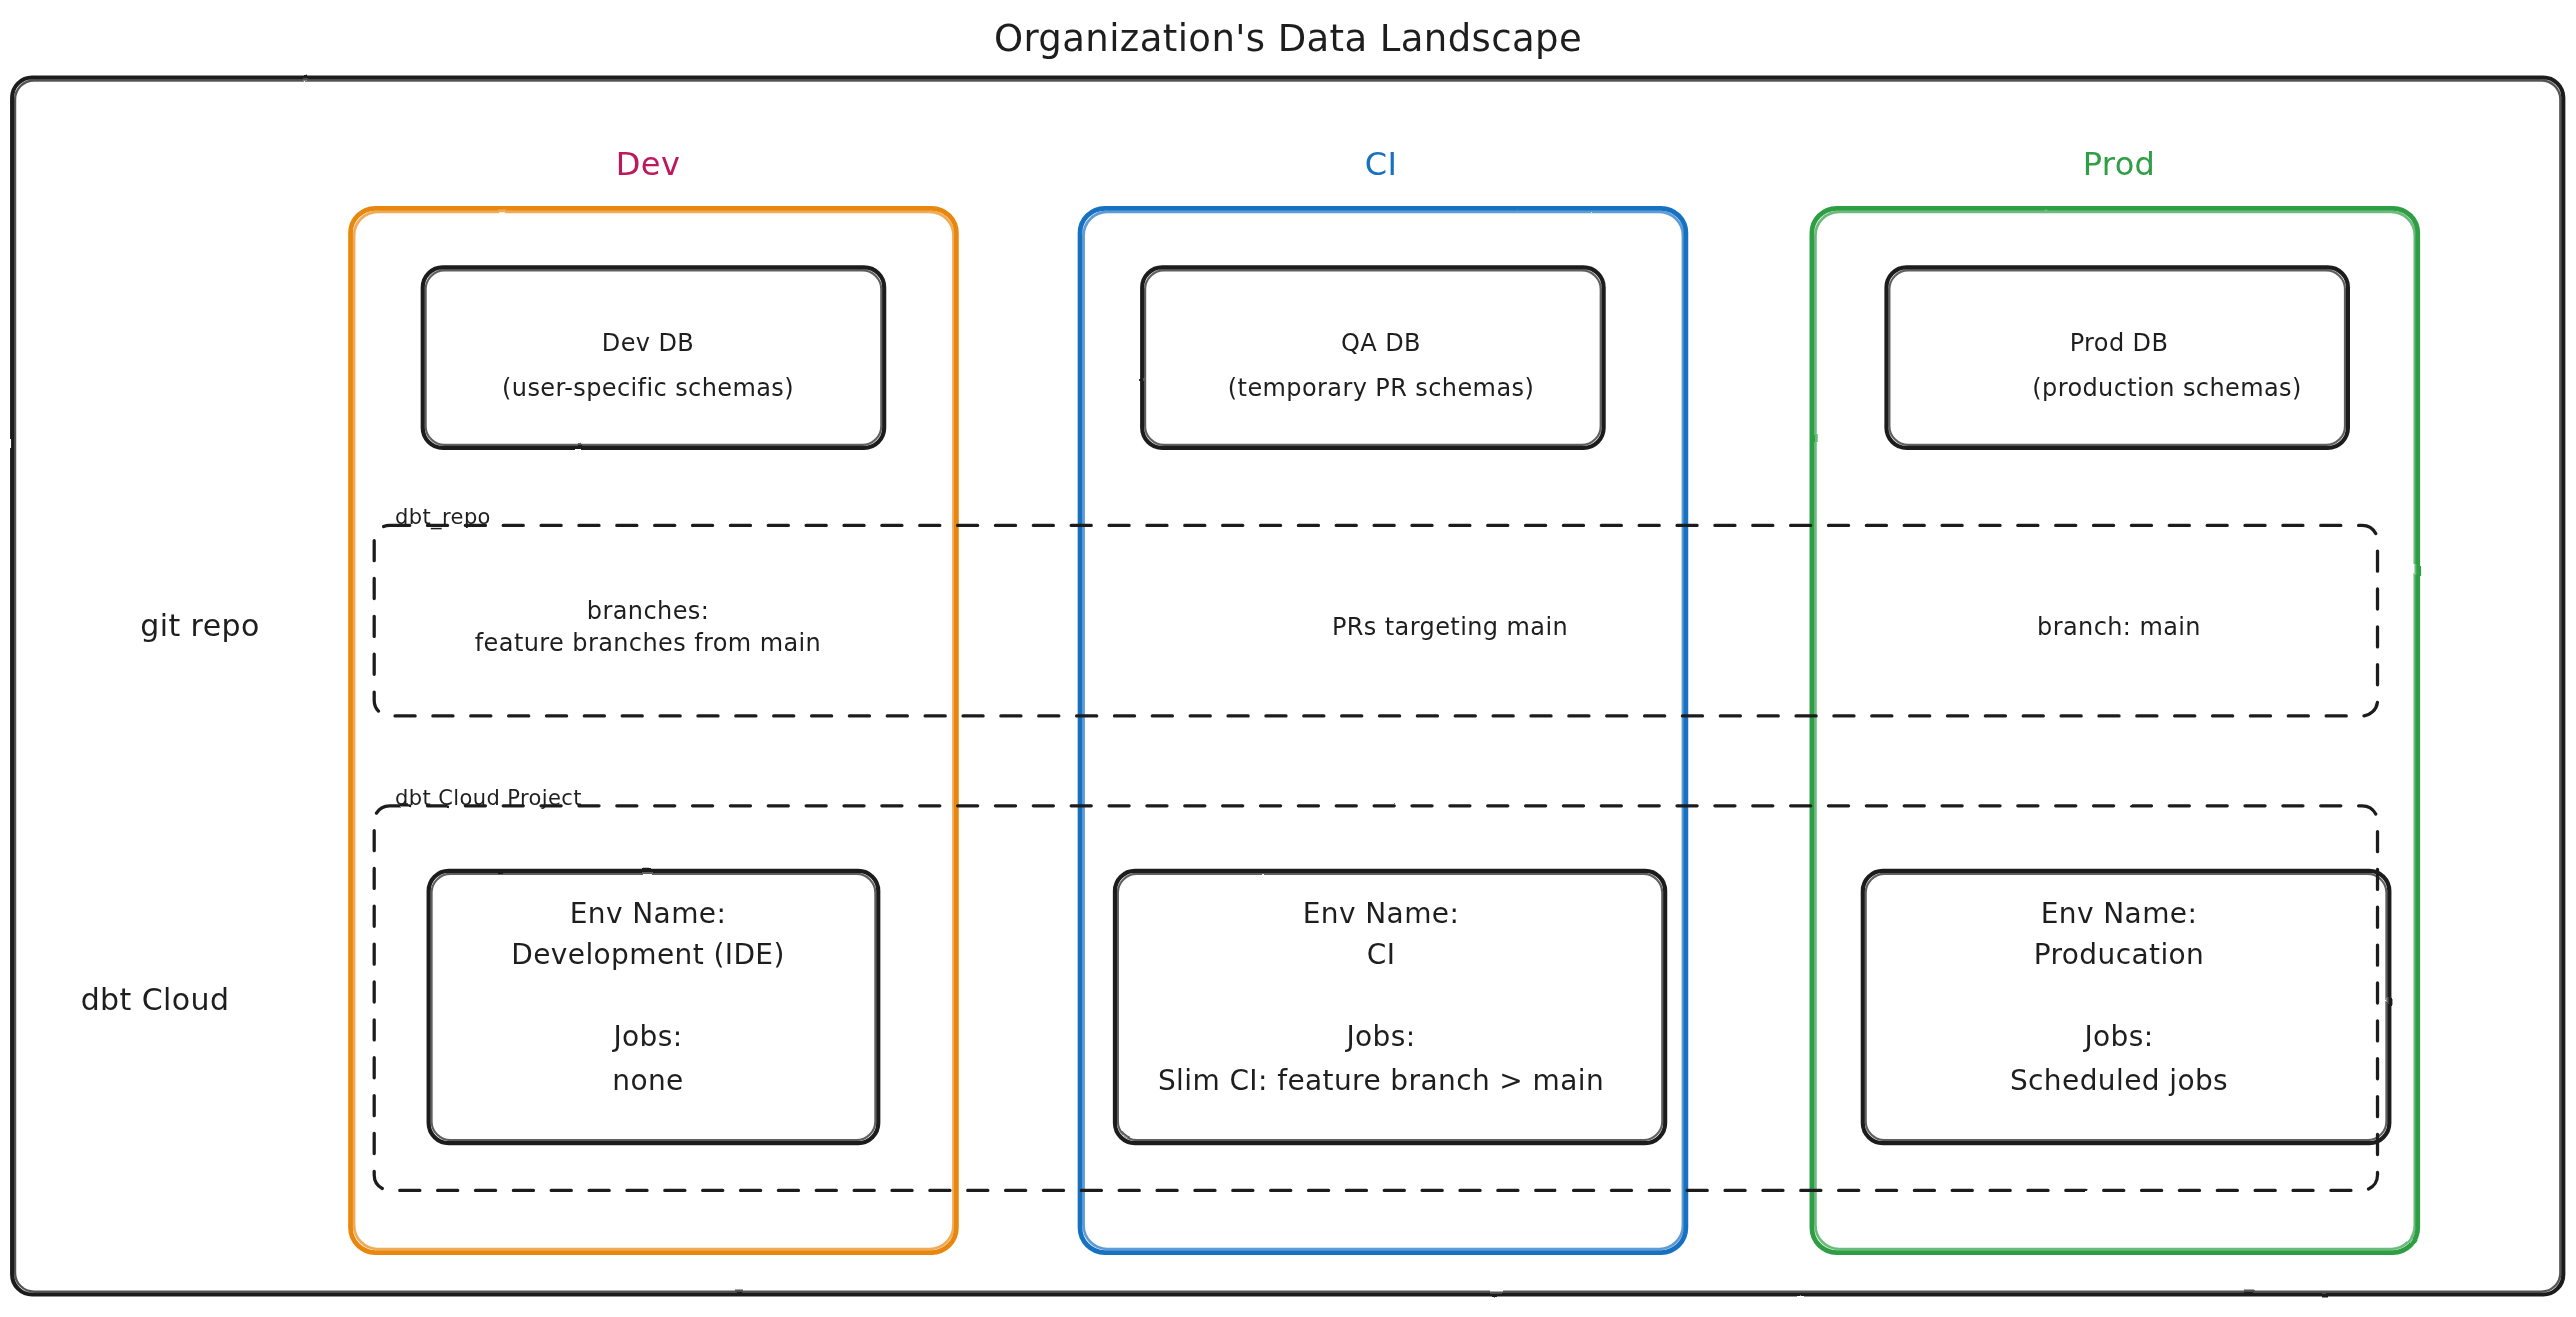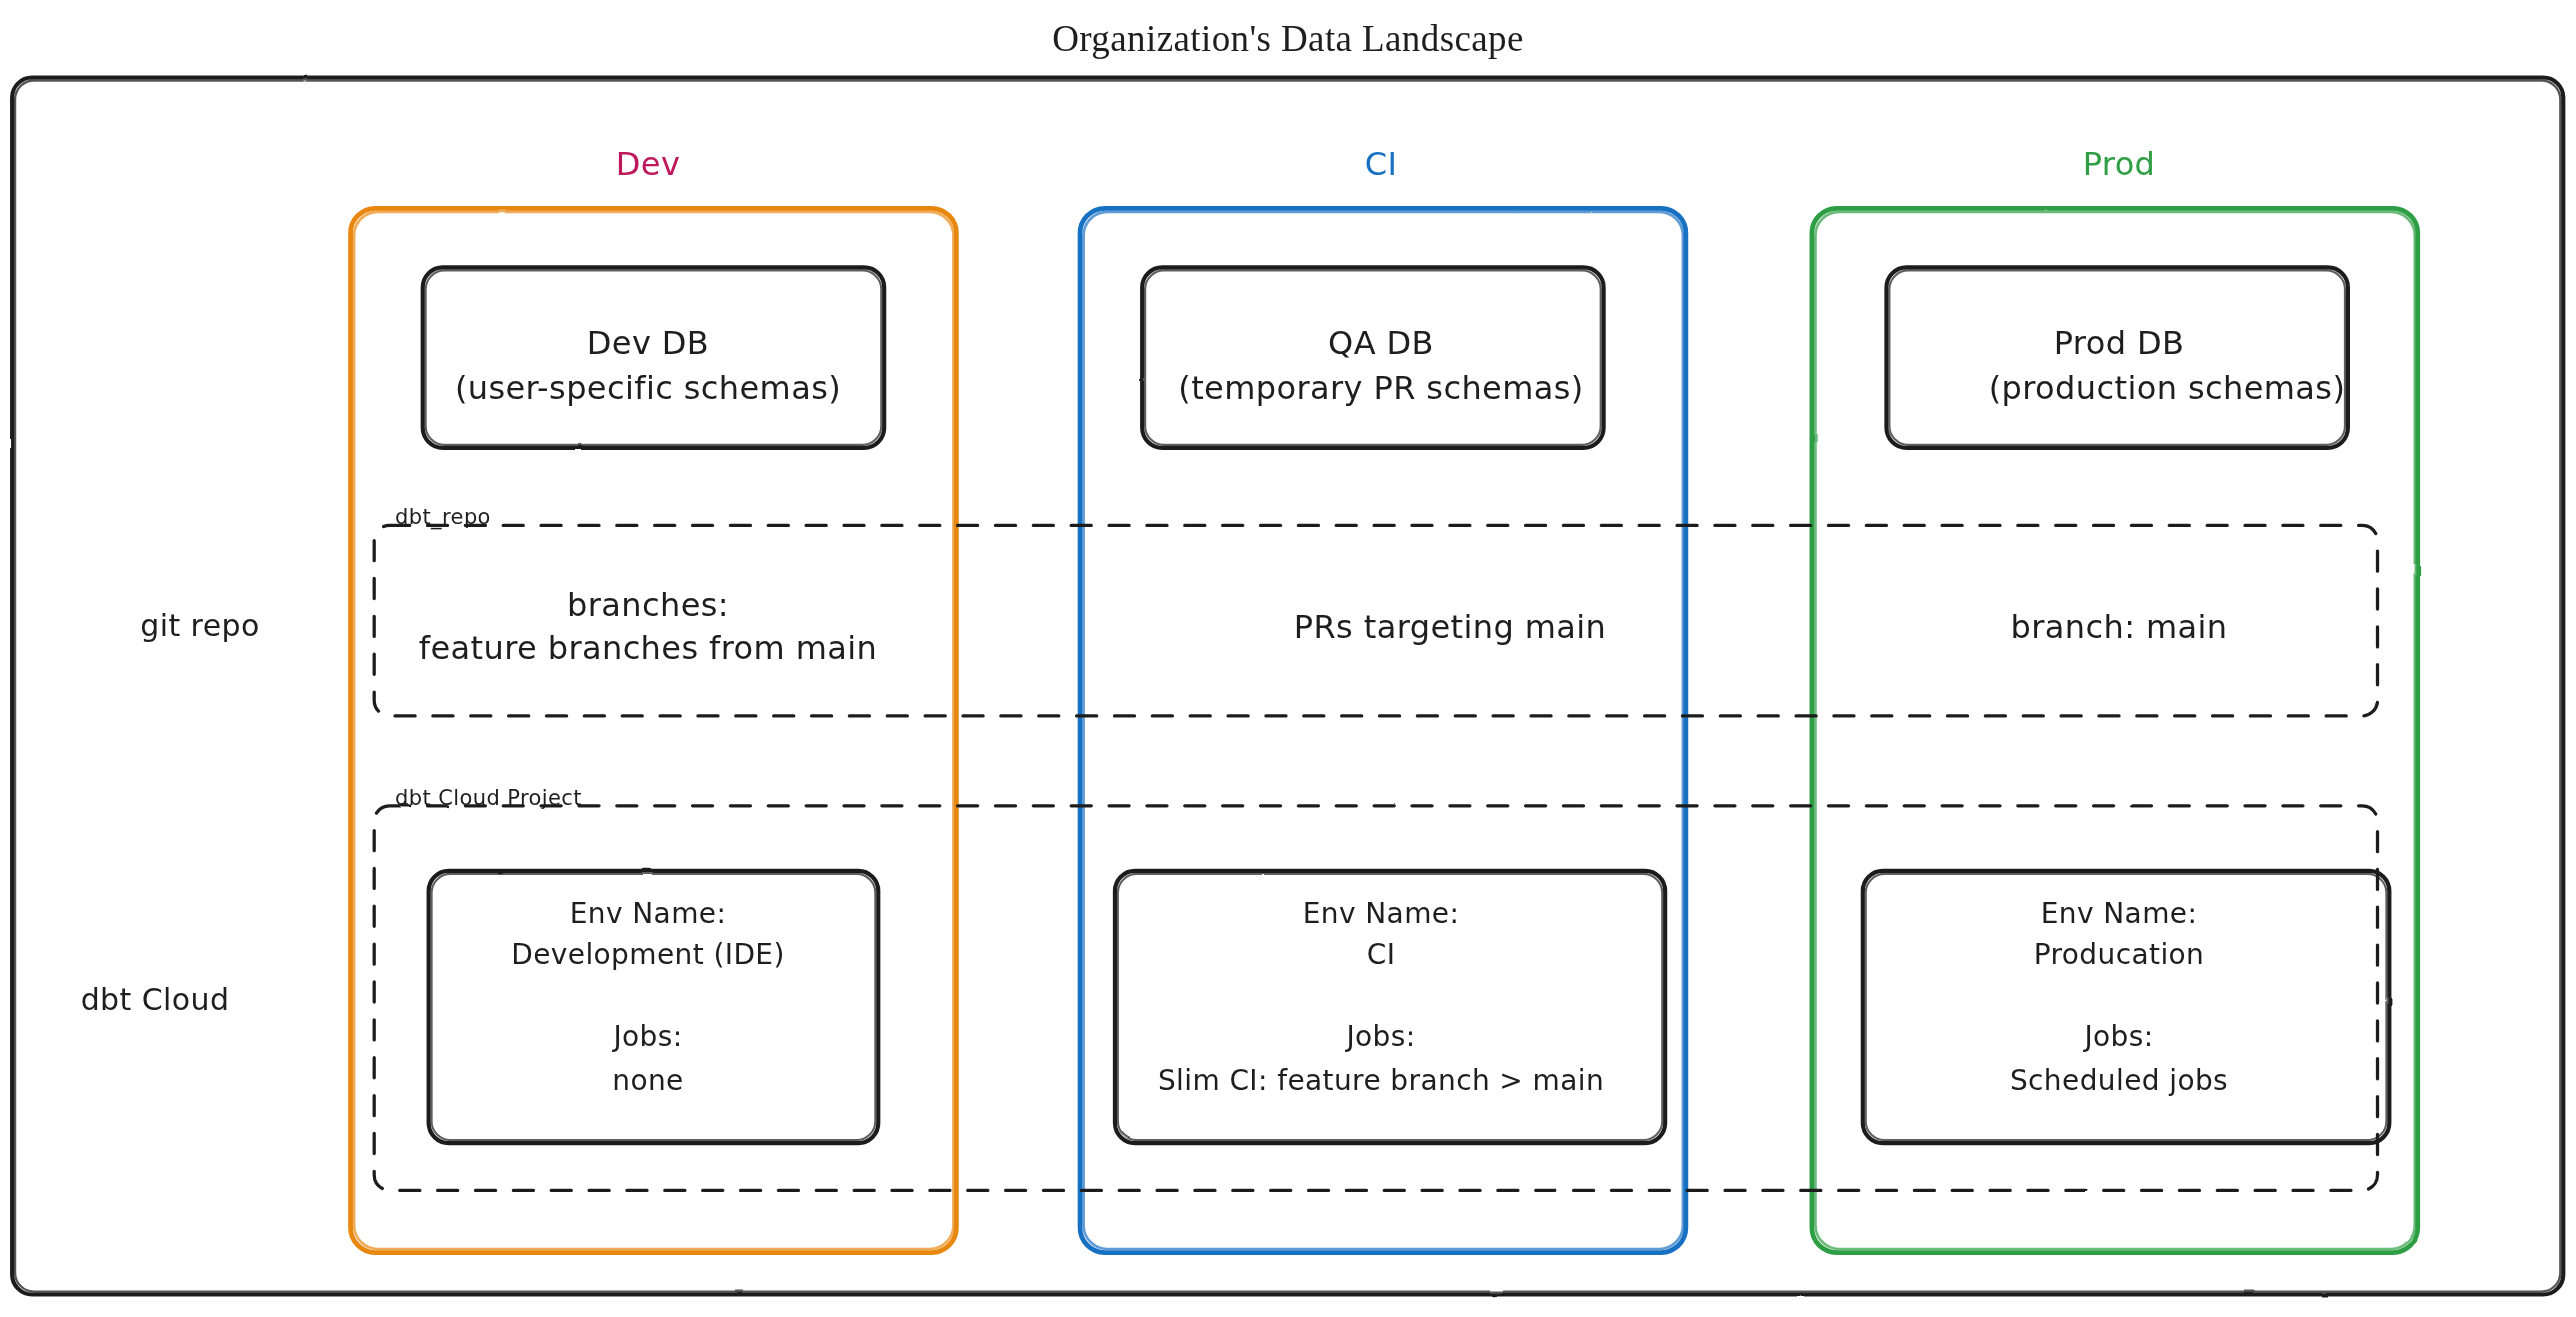--- a/index.html
+++ b/index.html
@@ -25,21 +25,21 @@
     pointer-events:none;
   }
   .txt.left{transform:translate(0,-50%);text-align:center;}
 
   .title{font-size:37px;}
   .col-label{font-size:32px;}
   .col-label.dev{color:#be185d;text-align:center;}
   .col-label.ci{color:#1971c2;}
   .col-label.prod{color:#2f9e44;}
   .row-label{font-size:30px;}
-  .card-text{font-size:32px;}
+  .card-text{font-size:24px;}
   .group-label{font-size:21px;}
   .env-text{font-size:28px;}
 </style>
 </head>
 <body>
 
 <div id="stage">
 
   <svg id="board" viewBox="0 0 4353 2226">
     <defs>
@@ -100,21 +100,21 @@
         <rect x="1884" y="1472" width="930" height="460" rx="34" ry="34" fill="none" stroke="#1e1e1e" stroke-width="7" stroke-linecap="round"></rect>
         <rect x="1889" y="1477" width="920" height="450" rx="32" ry="32" fill="none" stroke="#1e1e1e" stroke-width="3.6" stroke-linecap="round" opacity=".7"></rect>
       </g>
       <g>
         <rect x="3148" y="1472" width="890" height="460" rx="34" ry="34" fill="none" stroke="#1e1e1e" stroke-width="7" stroke-linecap="round"></rect>
         <rect x="3153" y="1477" width="880" height="450" rx="32" ry="32" fill="none" stroke="#1e1e1e" stroke-width="3.6" stroke-linecap="round" opacity=".7"></rect>
       </g>
     </g>
   </svg>
 
-  <div class="txt title" style="left:1288px;top:39px;font-family:Liberation Serif, serif;">Organization's Data Landscape</div>
+  <div class="txt title" style="left:1288px;top:39px;">Organization's Data Landscape</div>
 
   <div class="txt col-label dev" style="left:648px;top:164px;">Dev</div>
   <div class="txt col-label ci" style="left:1381px;top:164px;">CI</div>
   <div class="txt col-label prod" style="left:2119px;top:164px;">Prod</div>
 
   <div class="txt row-label" style="left:155px;top:626px;margin-left:45px;">git repo</div>
   <div class="txt row-label" style="left:155px;top:1000px;">dbt Cloud</div>
 
   <div class="txt group-label left" style="left:395px;top:517px;">dbt_repo</div>
   <div class="txt group-label left" style="left:395px;top:798px;">dbt Cloud Project</div>

